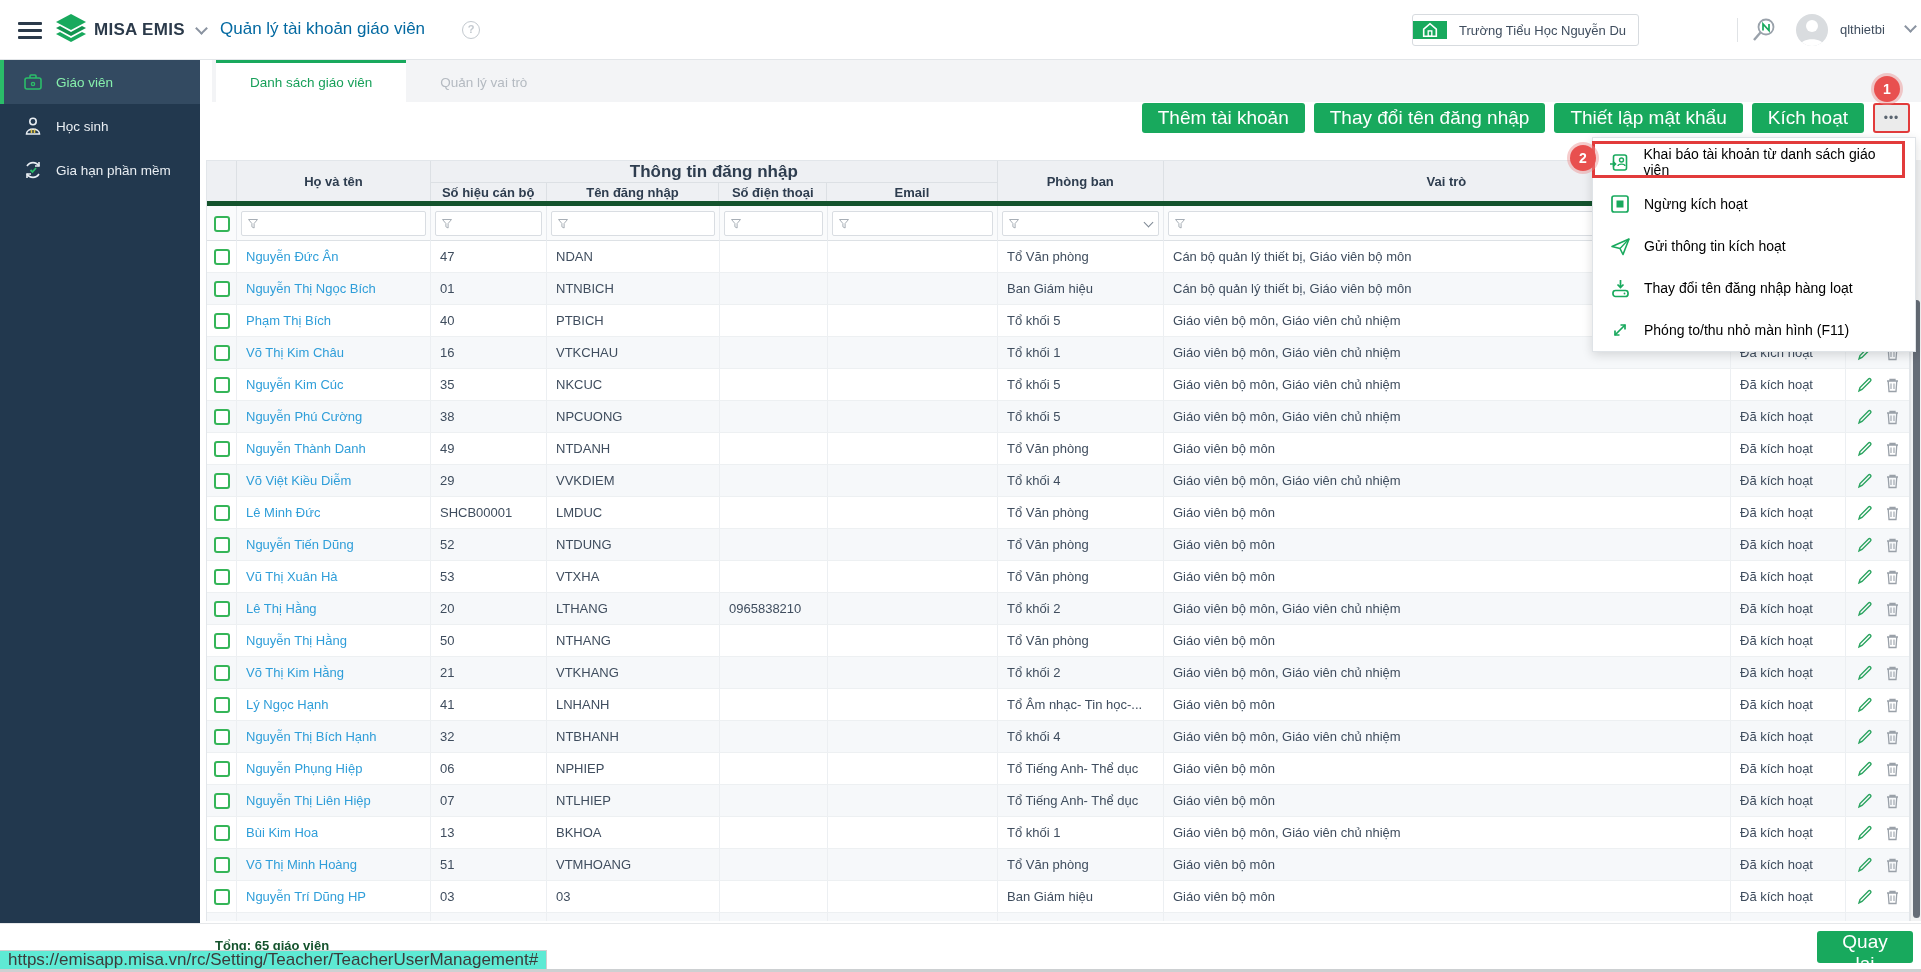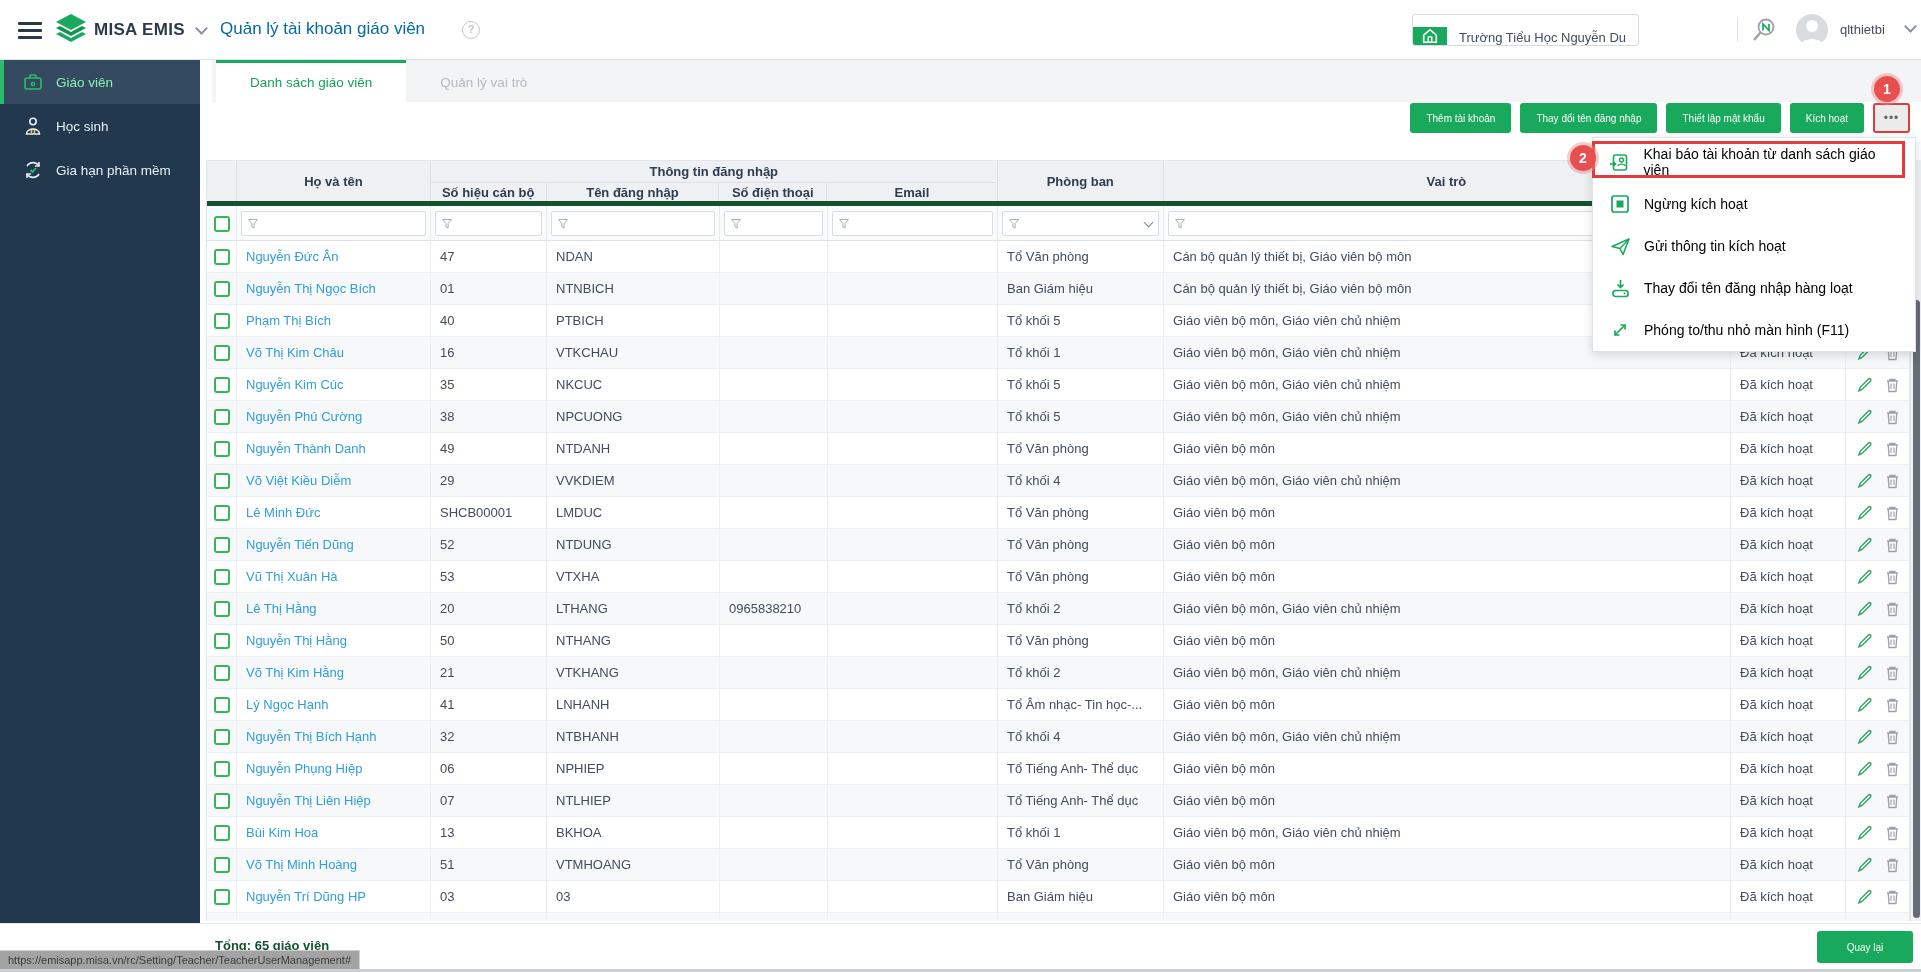--- a/index.html
+++ b/index.html
@@ -8,21 +8,21 @@
 
   
   .topbar { position:absolute; left:0; top:0; width:1921px; height:60px; background:#fff; border-bottom:1px solid #e2e5e8; z-index:20; }
   .hamburger { position:absolute; left:18px; top:22px; width:24px; height:17px; cursor:pointer; }
   .hamburger span { display:block; height:3px; background:#2b3a4a; margin-bottom:4px; border-radius:1px; }
   .brand { position:absolute; left:56px; top:14px; display:flex; align-items:center; gap:8px; }
   .brand-text { font-size:17px; font-weight:bold; color:#2b3a4a; letter-spacing:.3px; }
   .chev { width:9px; height:9px; border-right:2px solid #8a93a0; border-bottom:2px solid #8a93a0; transform:rotate(45deg); display:inline-block; margin-left:4px; margin-top:-4px; }
   .page-title { position:absolute; left:220px; top:19px; font-size:17px; color:#0369a1; }
   .help-circle { position:absolute; left:462px; top:21px; width:18px; height:18px; border:1.6px solid #c3c9cf; border-radius:50%; color:#c3c9cf; font-size:11px; font-weight:bold; text-align:center; line-height:15px; }
-  .school-box { position:absolute; left:1412px; top:14px; height:32px; display:flex; align-items:flex-end; border:1px solid #d7dbdf; border-radius:3px; overflow:hidden; background:#fff; }
+  .school-box { position:absolute; left:1412px; top:14px; height:32px; display:flex; align-items:center; border:1px solid #d7dbdf; border-radius:3px; overflow:hidden; background:#fff; }
   .school-ic { width:34px; background:#18a95d; display:flex; align-items:center; justify-content:center; }
   .school-name { padding:0 12px; font-size:13px; color:#3f4d5e; display:flex; align-items:center; }
   .tb-sep { position:absolute; left:1737px; top:18px; width:1px; height:24px; background:#e0e3e6; }
   .mag { position:absolute; left:1750px; top:16px; }
   .avatar { position:absolute; left:1796px; top:14px; width:32px; height:32px; border-radius:50%; background:#d9dcdf; overflow:hidden; }
   .username { position:absolute; left:1840px; top:22px; font-size:13px; color:#3f4d5e; }
   .user-chev { position:absolute; left:1902px; top:26px; }
 
   
   .sidebar { position:absolute; left:0; top:60px; width:200px; height:863px; background:#22384e; z-index:5; }
@@ -30,33 +30,33 @@
   .side-item.active { background:#334a61; border-left:4px solid #2bbd69; color:#86efac; }
   .side-item .sic { width:22px; display:flex; justify-content:center; }
 
   
   .tabbar { position:absolute; left:200px; top:60px; width:1721px; height:42px; background:#f3f4f6; display:flex; z-index:6;margin-left:12px; }
   .tab { height:42px; display:flex; align-items:center; justify-content:center; font-size:13.5px; padding:0 34px; cursor:pointer; color:#b4bac1; border-top:3px solid transparent; }
   .tab.active { background:#fff; color:#18a05a; border-top:3px solid #18a95d; margin-left:4px; min-width:180px; }
 
   
   .toolbar { position:absolute; left:200px; top:103px; width:1710px; height:30px; display:flex; justify-content:flex-end; gap:9px; z-index:7; }
-  .green-btn { height:30px; background:#18a95d; border:none; color:#fff; font-size:10px; font-family:inherit; border-radius:3px; padding:0 16px; cursor:pointer; }
+  .green-btn { height:30px; background:#18a95d; border:none; color:#fff; font-size:19px; font-family:inherit; border-radius:3px; padding:0 16px; cursor:pointer; }
   .more-btn { width:37px; height:30px; background:#ebebeb; border:2px solid #e23b3b; border-radius:3px; color:#5b6570; font-size:12px; letter-spacing:1px; cursor:pointer; font-family:inherit; line-height:24px; }
   .badge { position:absolute; width:26px; height:26px; border-radius:50%; background:#e8504f; color:#fff; font-size:14px; font-weight:bold; display:flex; align-items:center; justify-content:center; box-shadow:0 0 0 3px rgba(236,142,142,.45); z-index:60; }
   .badge1 { left:1874px; top:76px; }
   .badge2 { left:1570px; top:145px; }
 
   
   .table-wrap { position:absolute; left:206px; top:160px; width:1704px; height:761px; overflow:hidden; border:1px solid #e2e6ea; border-bottom:none; z-index:4; }
   .grid { display:grid; grid-template-columns:30px 194px 116px 173px 108px 170px 166px 567px 115px 64px; }
   .hdr { display:flex; height:45px; background:#eef0f3; border-bottom:5px solid #14532d; }
   .hcell { display:flex; align-items:center; justify-content:center; font-size:13px; font-weight:bold; color:#2e3d4f; border-right:1px solid #dce0e4; }
   .login-group { width:567px; display:flex; flex-direction:column; border-right:1px solid #dce0e4; }
-  .login-top { height:22px; display:flex; align-items:center; justify-content:center; font-size:13px; font-weight:bold; color:#2e3d4f; border-bottom:1px solid #dce0e4; }
+  .login-top { height:22px; display:flex; align-items:center; justify-content:center; font-size:17px; font-weight:bold; color:#2e3d4f; border-bottom:1px solid #dce0e4; }
   .login-sub { flex:1; display:flex; }
   .login-sub div { display:flex; align-items:center; justify-content:center; font-size:13px; font-weight:bold; color:#2e3d4f; border-right:1px solid #dce0e4; }
   .login-sub div:last-child { border-right:none; }
 
   .filter-row { height:35px; background:#fafbfc; border-bottom:1px solid #dde1e5; align-items:center; }
   .fcell { height:35px; display:flex; align-items:center; padding:0 4px; border-right:1px solid #e7eaee; }
   .finput { width:100%; height:25px; background:#fff; border:1px solid #d9dde2; border-radius:2px; display:flex; align-items:center; padding:0 6px; gap:4px; }
   .finput svg { flex:none; }
   .fchev { margin-left:auto; width:7px; height:7px; border-right:1.6px solid #7e8894; border-bottom:1.6px solid #7e8894; transform:rotate(45deg); margin-top:-3px; }
 
@@ -77,21 +77,21 @@
   .menu { position:absolute; left:1592px; top:137px; width:324px; height:215px; background:#fff; border:1px solid #dfe3e7; box-shadow:0 3px 10px rgba(0,0,0,.14); z-index:50; padding-top:3px; }
   .menu-item { height:42px; display:flex; align-items:center; gap:13px; padding:16px 16px; font-size:14px; color:#000000; cursor:pointer; }
   .menu-item .mic { width:22px; display:flex; justify-content:center; }
   .red-frame { position:absolute; left:1592px; top:141px; width:313px; height:37px; border:3px solid #e23b3b; z-index:55; pointer-events:none; }
 
   
   .footer { position:absolute; left:0; top:923px; width:1921px; height:49px; background:#fff; border-top:1px solid #e6e8ea; z-index:9; }
   .total { position:absolute; left:215px; top:14px; font-size:13px; font-weight:bold; color:#14532d; }
   .back-btn { position:absolute; left:1817px; top:7px; width:96px; height:32px; }
   .bottom-strip { position:absolute; left:0; top:969px; width:1921px; height:3px; background:#cdd0d2; z-index:9; }
-  .urlbar { position:absolute; left:0; top:950px; height:20px; background:#a3a3a3; border:1px solid #cfcfcf; border-left:none; padding:0 8px; font-size:11px; color:#3c3c3c; display:flex; align-items:center; z-index:70; }
+  .urlbar { position:absolute; left:0; top:950px; height:20px; background:#5eead4; border:1px solid #cfcfcf; border-left:none; padding:0 8px; font-size:17px; color:#3c3c3c; display:flex; align-items:center; z-index:70; }
 </style>
 </head>
 <body>
 
 <div class="topbar">
   <div class="hamburger">
       <span></span>
       <span></span>
       <span></span>
     </div>

